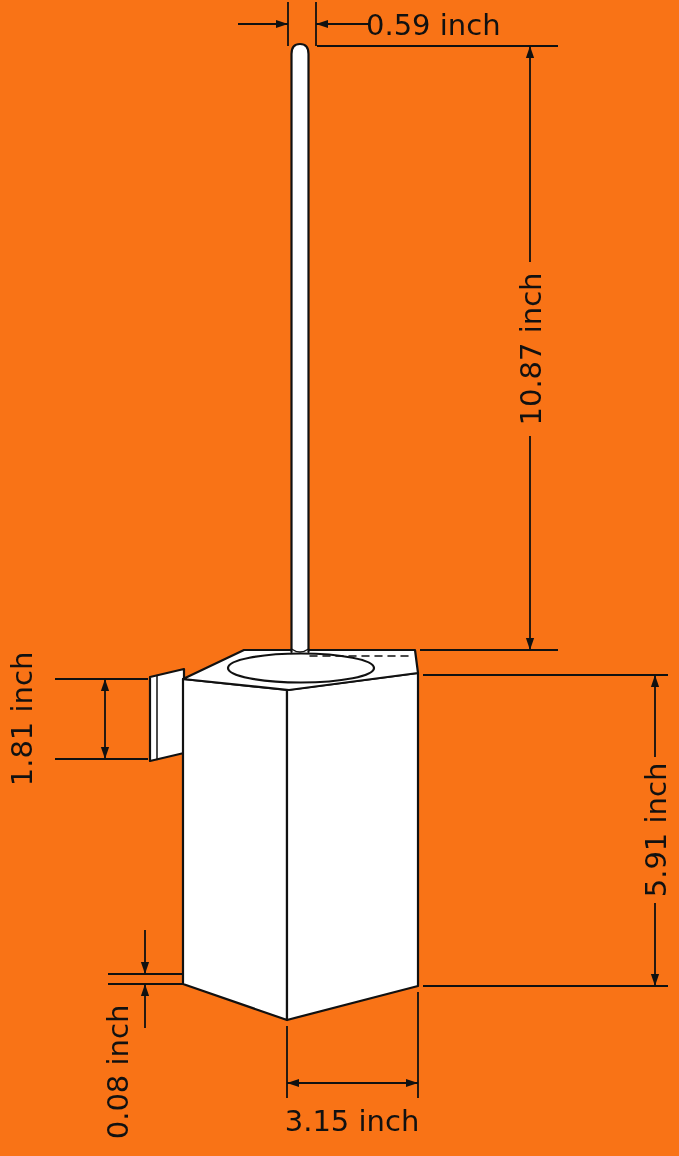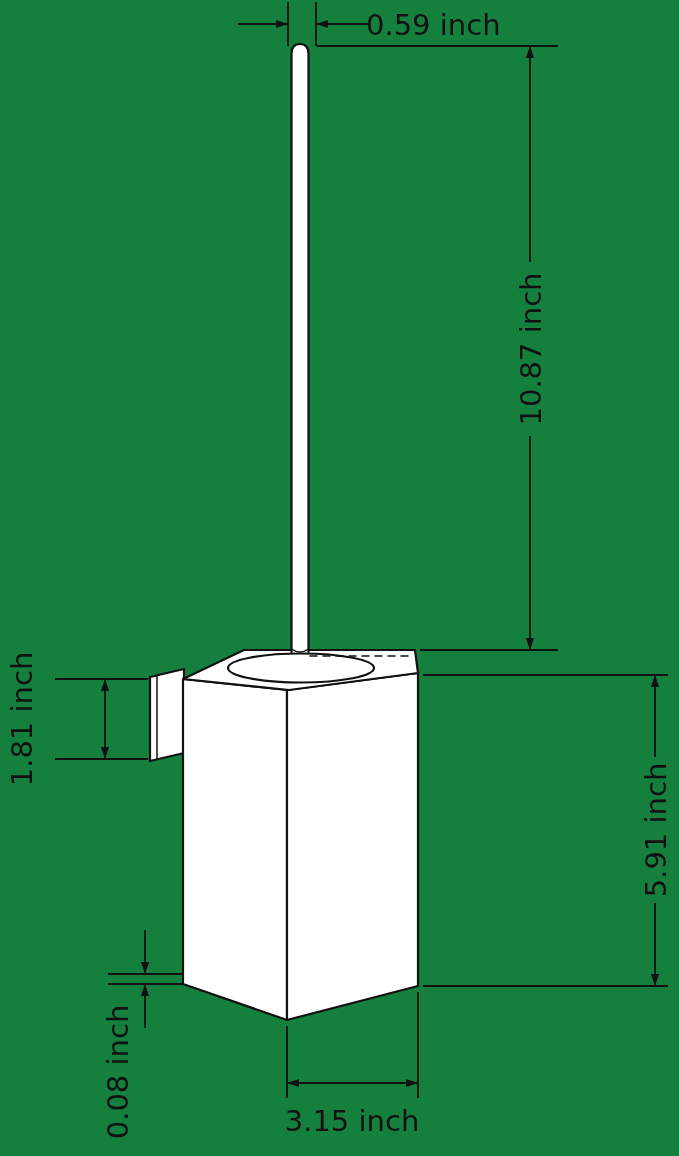--- a/index.html
+++ b/index.html
@@ -1,20 +1,20 @@
 <!DOCTYPE html>
 <html><head>
 <meta charset="utf-8">
 <style>
   html, body { margin: 0; padding: 0; background: #ffffff; }
   .stage {
     position: relative;
     width: 679px;
     height: 1156px;
-    background: #15803d;
+    background: #f97316;
     overflow: hidden;
   }
   svg { display: block; }
   .obj {
     stroke: #111111;
     stroke-width: 2.2;
     fill: none;
     stroke-linejoin: round;
     stroke-linecap: round;
   }

